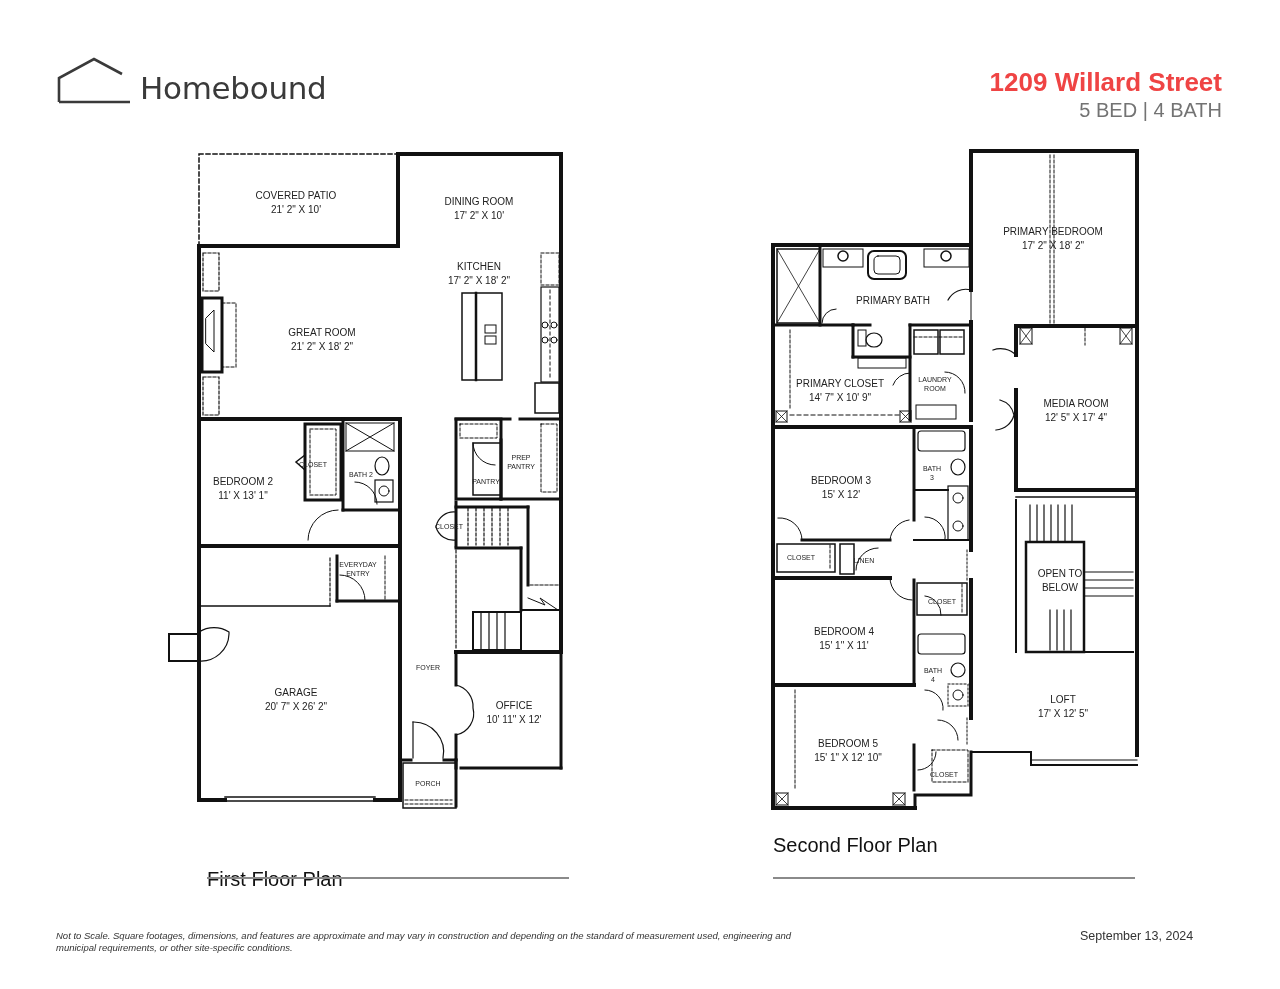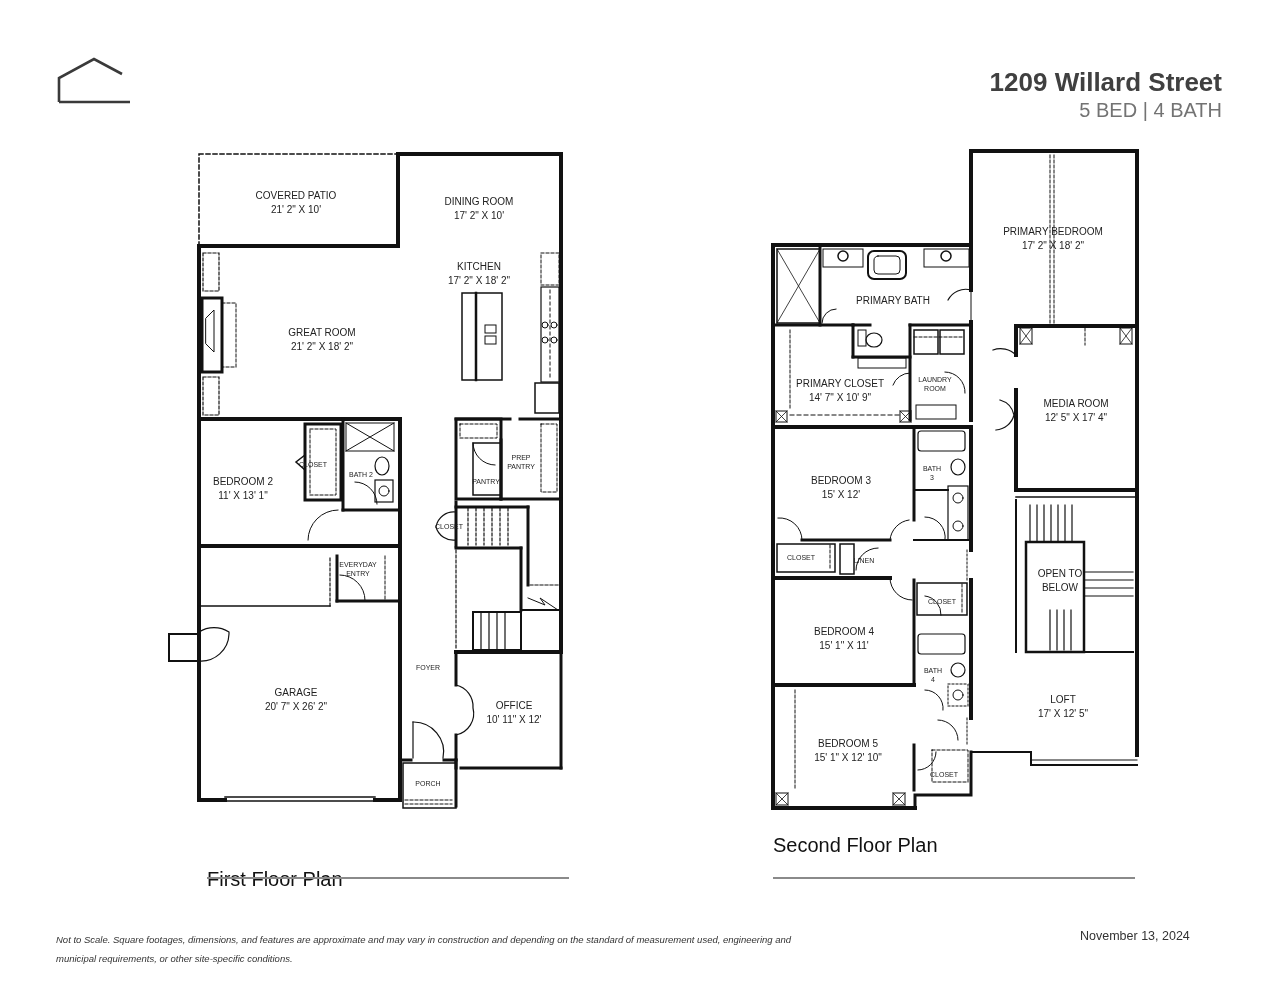--- a/index.html
+++ b/index.html
@@ -1,38 +1,39 @@
 <!DOCTYPE html>
 <html><head>
 <meta charset="utf-8">
 <style>
   html, body { margin:0; padding:0; background:#fff; }
   body { width:1280px; height:989px; position:relative; overflow:hidden; font-family:"Liberation Sans", sans-serif; color:#1a1a1a; }
   .logo { position:absolute; left:56px; top:56px; display:flex; align-items:flex-end; }
   .logo svg { display:block; }
   .logo-text { font-family:"DejaVu Sans", sans-serif; font-size:31px; color:#3a3a3a; margin-left:8px; line-height:1; letter-spacing:-0.3px; padding-bottom:0px; }
   .address { position:absolute; right:58px; top:68px; text-align:right; }
-  .address-title { font-family:"Liberation Sans", sans-serif; font-weight:bold; font-size:26px; color:#404040; line-height:28px; }
+  .address-title { font-family:"Liberation Sans", sans-serif; font-weight:bold; font-size:26px; color:#ef4444; line-height:28px; }
   .address-sub { font-family:"Liberation Sans", sans-serif; font-size:20px; color:#737373; line-height:24px; margin-top:2px; }
   .plan-svg { position:absolute; left:0; top:0; }
   .room-label { font-family:"Liberation Sans", sans-serif; font-size:10px; fill:#222; text-anchor:middle; }
   .room-label-sm { font-family:"Liberation Sans", sans-serif; font-size:7px; fill:#222; text-anchor:middle; }
   .caption { position:absolute; font-family:"Liberation Sans", sans-serif; font-size:20px; color:#111; }
   .caption-rule { position:absolute; height:2px; background:#8a8a8a; }
-  .disclaimer { position:absolute; left:56px; top:930px; width:740px; font-family:"Liberation Sans", sans-serif; font-style:italic; font-size:9.5px; color:#333; line-height:19px; }
+  .disclaimer { position:absolute; left:56px; top:930px; width:740px; font-family:"Liberation Sans", sans-serif; font-style:italic; font-size:9.5px; color:#333; line-height:12px; }
   .date { position:absolute; left:1080px; top:929px; font-family:"Liberation Sans", sans-serif; font-size:12.5px; color:#333; }
 </style>
 </head>
 <body>
 
 <div class="logo">
   <svg width="76" height="48" viewBox="0 0 76 48">
     <polyline points="3,46 3,22 38,3 66,18" fill="none" stroke="#3a3a3a" stroke-width="2.6"></polyline>
     <line x1="3" y1="46" x2="74" y2="46" stroke="#3a3a3a" stroke-width="2.6"></line>
   </svg>
+  <span class="logo-text">Homebound</span>
 </div>
 
 <div class="address">
   <div class="address-title">1209 Willard Street</div>
   <div class="address-sub">5 BED | 4 BATH</div>
 </div>
 
 <svg class="plan-svg" width="1280" height="989" viewBox="0 0 1280 989">
   <g fill="none" stroke="#111" stroke-linecap="square">
 
@@ -352,13 +353,13 @@
     <text class="room-label-sm" x="944" y="777">CLOSET</text>
   </g>
 </svg>
 
 <div class="caption" style="left:207px; top:868px;">First Floor Plan</div>
 <div class="caption-rule" style="left:207px; top:877px; width:362px;"></div>
 <div class="caption" style="left:773px; top:834px;text-align:center;">Second Floor Plan</div>
 <div class="caption-rule" style="left:773px; top:877px; width:362px;"></div>
 
 <div class="disclaimer">Not to Scale. Square footages, dimensions, and features are approximate and may vary in construction and depending on the standard of measurement used, engineering and municipal requirements, or other site-specific conditions.</div>
-<div class="date">November 13, 2024</div>
+<div class="date">September 13, 2024</div>
 
 </body></html>

